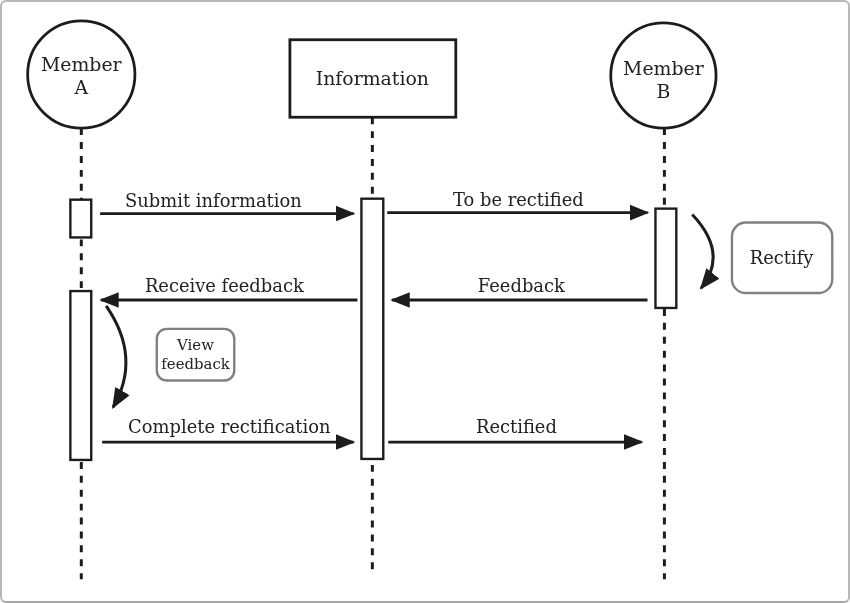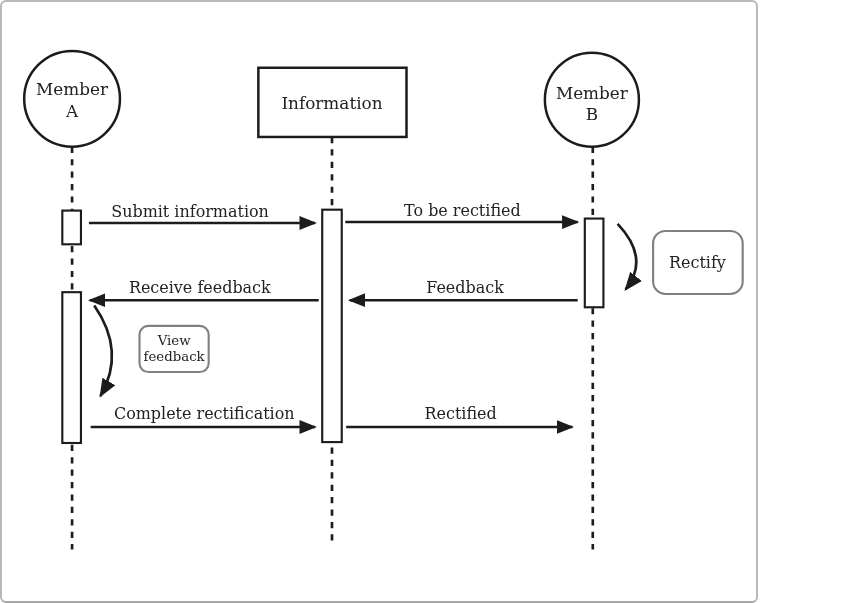--- a/index.html
+++ b/index.html
@@ -4,21 +4,21 @@
 <style>
   html, body {
     margin: 0;
     padding: 0;
     background: #ffffff;
     font-family: "DejaVu Serif", "Liberation Serif", serif;
   }
   .frame {
     position: relative;
     box-sizing: border-box;
-    width: 758px;
+    width: 850px;
     height: 603px;
     background: #ffffff;
     border: 2px solid #b8b8b8;
     border-bottom-color: #a8a8a8;
     border-radius: 6px;
     overflow: hidden;
   }
   svg { display: block; width: 100%; height: 100%; }
 
   .lifeline {

